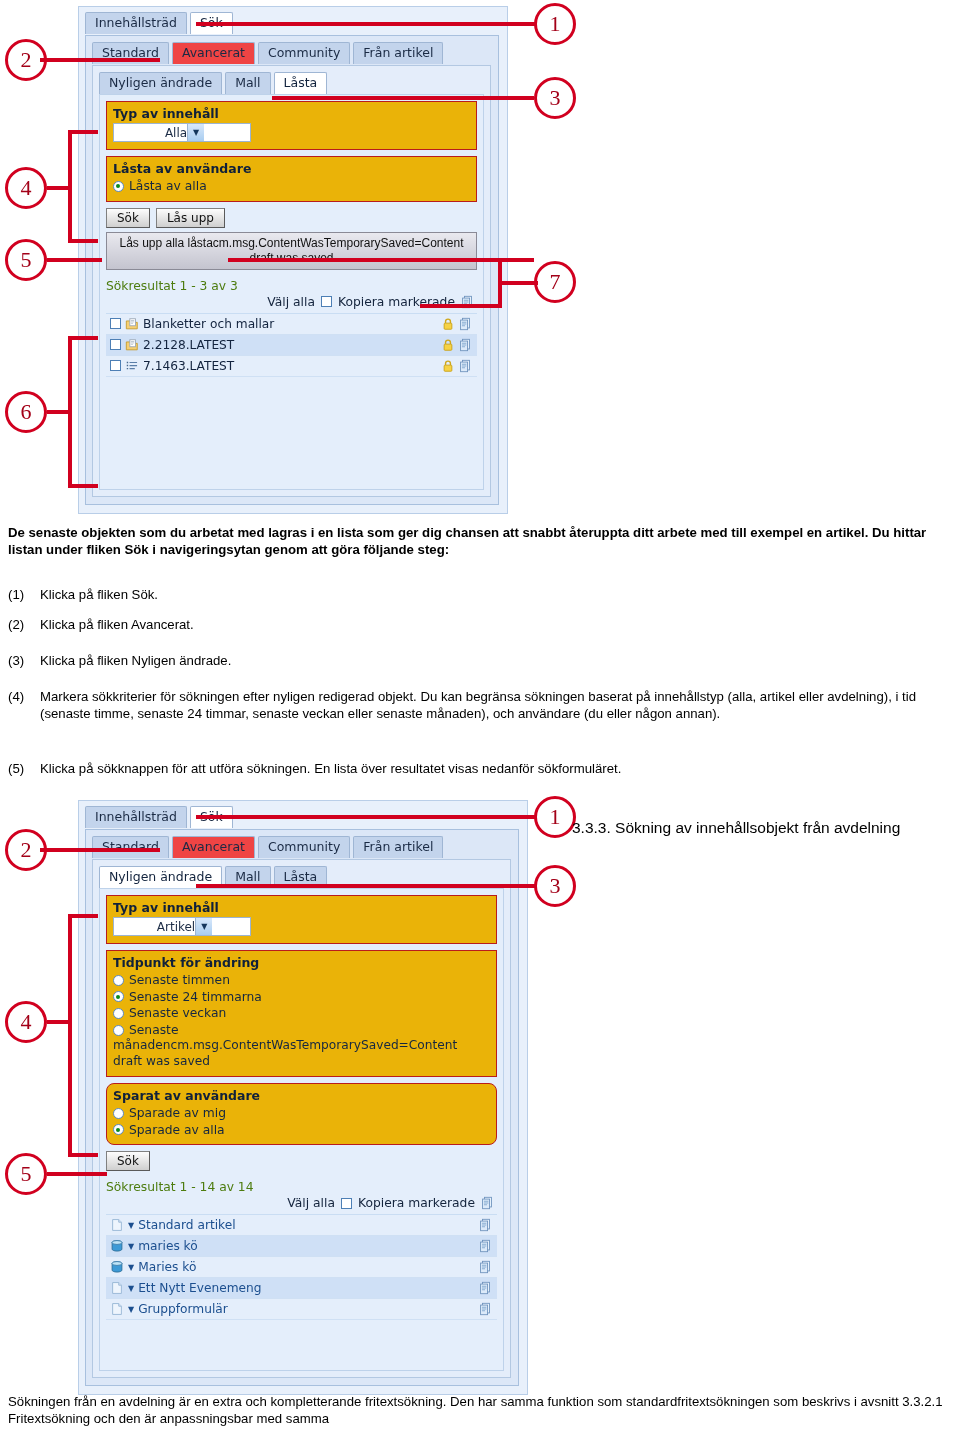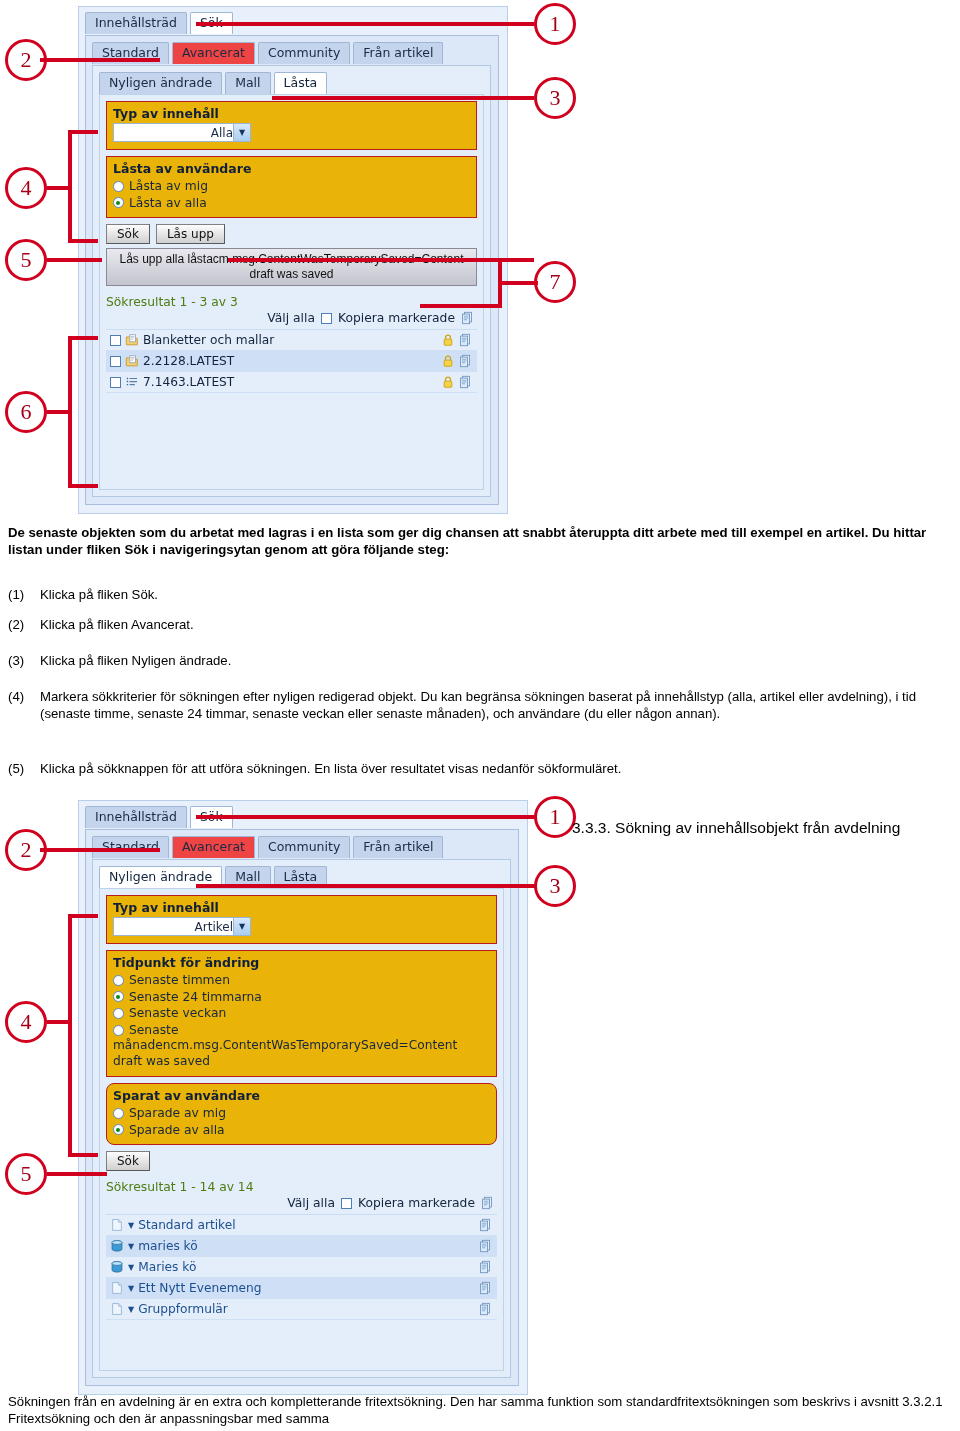--- a/index.html
+++ b/index.html
@@ -52,21 +52,21 @@
 
   .grouplabel {
     font-family:"DejaVu Sans", sans-serif;
     font-weight:bold;
     font-size:12.5px;
     color:#10203a;
     margin-bottom:2px;
   }
 
   .sel {
-    display:flex; align-items:center; justify-content:flex-end;
+    display:flex; align-items:center; justify-content:center;
     width:138px; height:19px;
     background:#ffffff;
     border:1px solid #9bb4d2;
     font-family:"DejaVu Sans", sans-serif;
     font-size:12px;
     color:#1b2b45;
     padding-left:5px;
   }
   .sel .arrowbox {
     width:17px; height:17px;
@@ -197,24 +197,20 @@
         <div class="fieldbox" style="padding:4px 6px 7px 6px;">
           <div class="grouplabel">Typ av innehåll</div>
           <div class="sel">
             <span>Alla</span>
             <span class="arrowbox">▼</span>
           </div>
         </div>
 
         <div class="fieldbox" style="margin-top:6px;padding:4px 6px 6px 6px;">
           <div class="grouplabel">Låsta av användare</div>
-          <div class="radiorow">
-            <span class="radio"></span>
-            <span>Låsta av mig</span>
-          </div>
           <div class="radiorow">
             <span class="radio on"></span>
             <span>Låsta av alla</span>
           </div>
         </div>
 
         <div style="margin-top:6px;display:flex;gap:6px;">
           <div class="btn"><span>Sök</span></div>
           <div class="btn"><span>Lås upp</span></div>
         </div>

